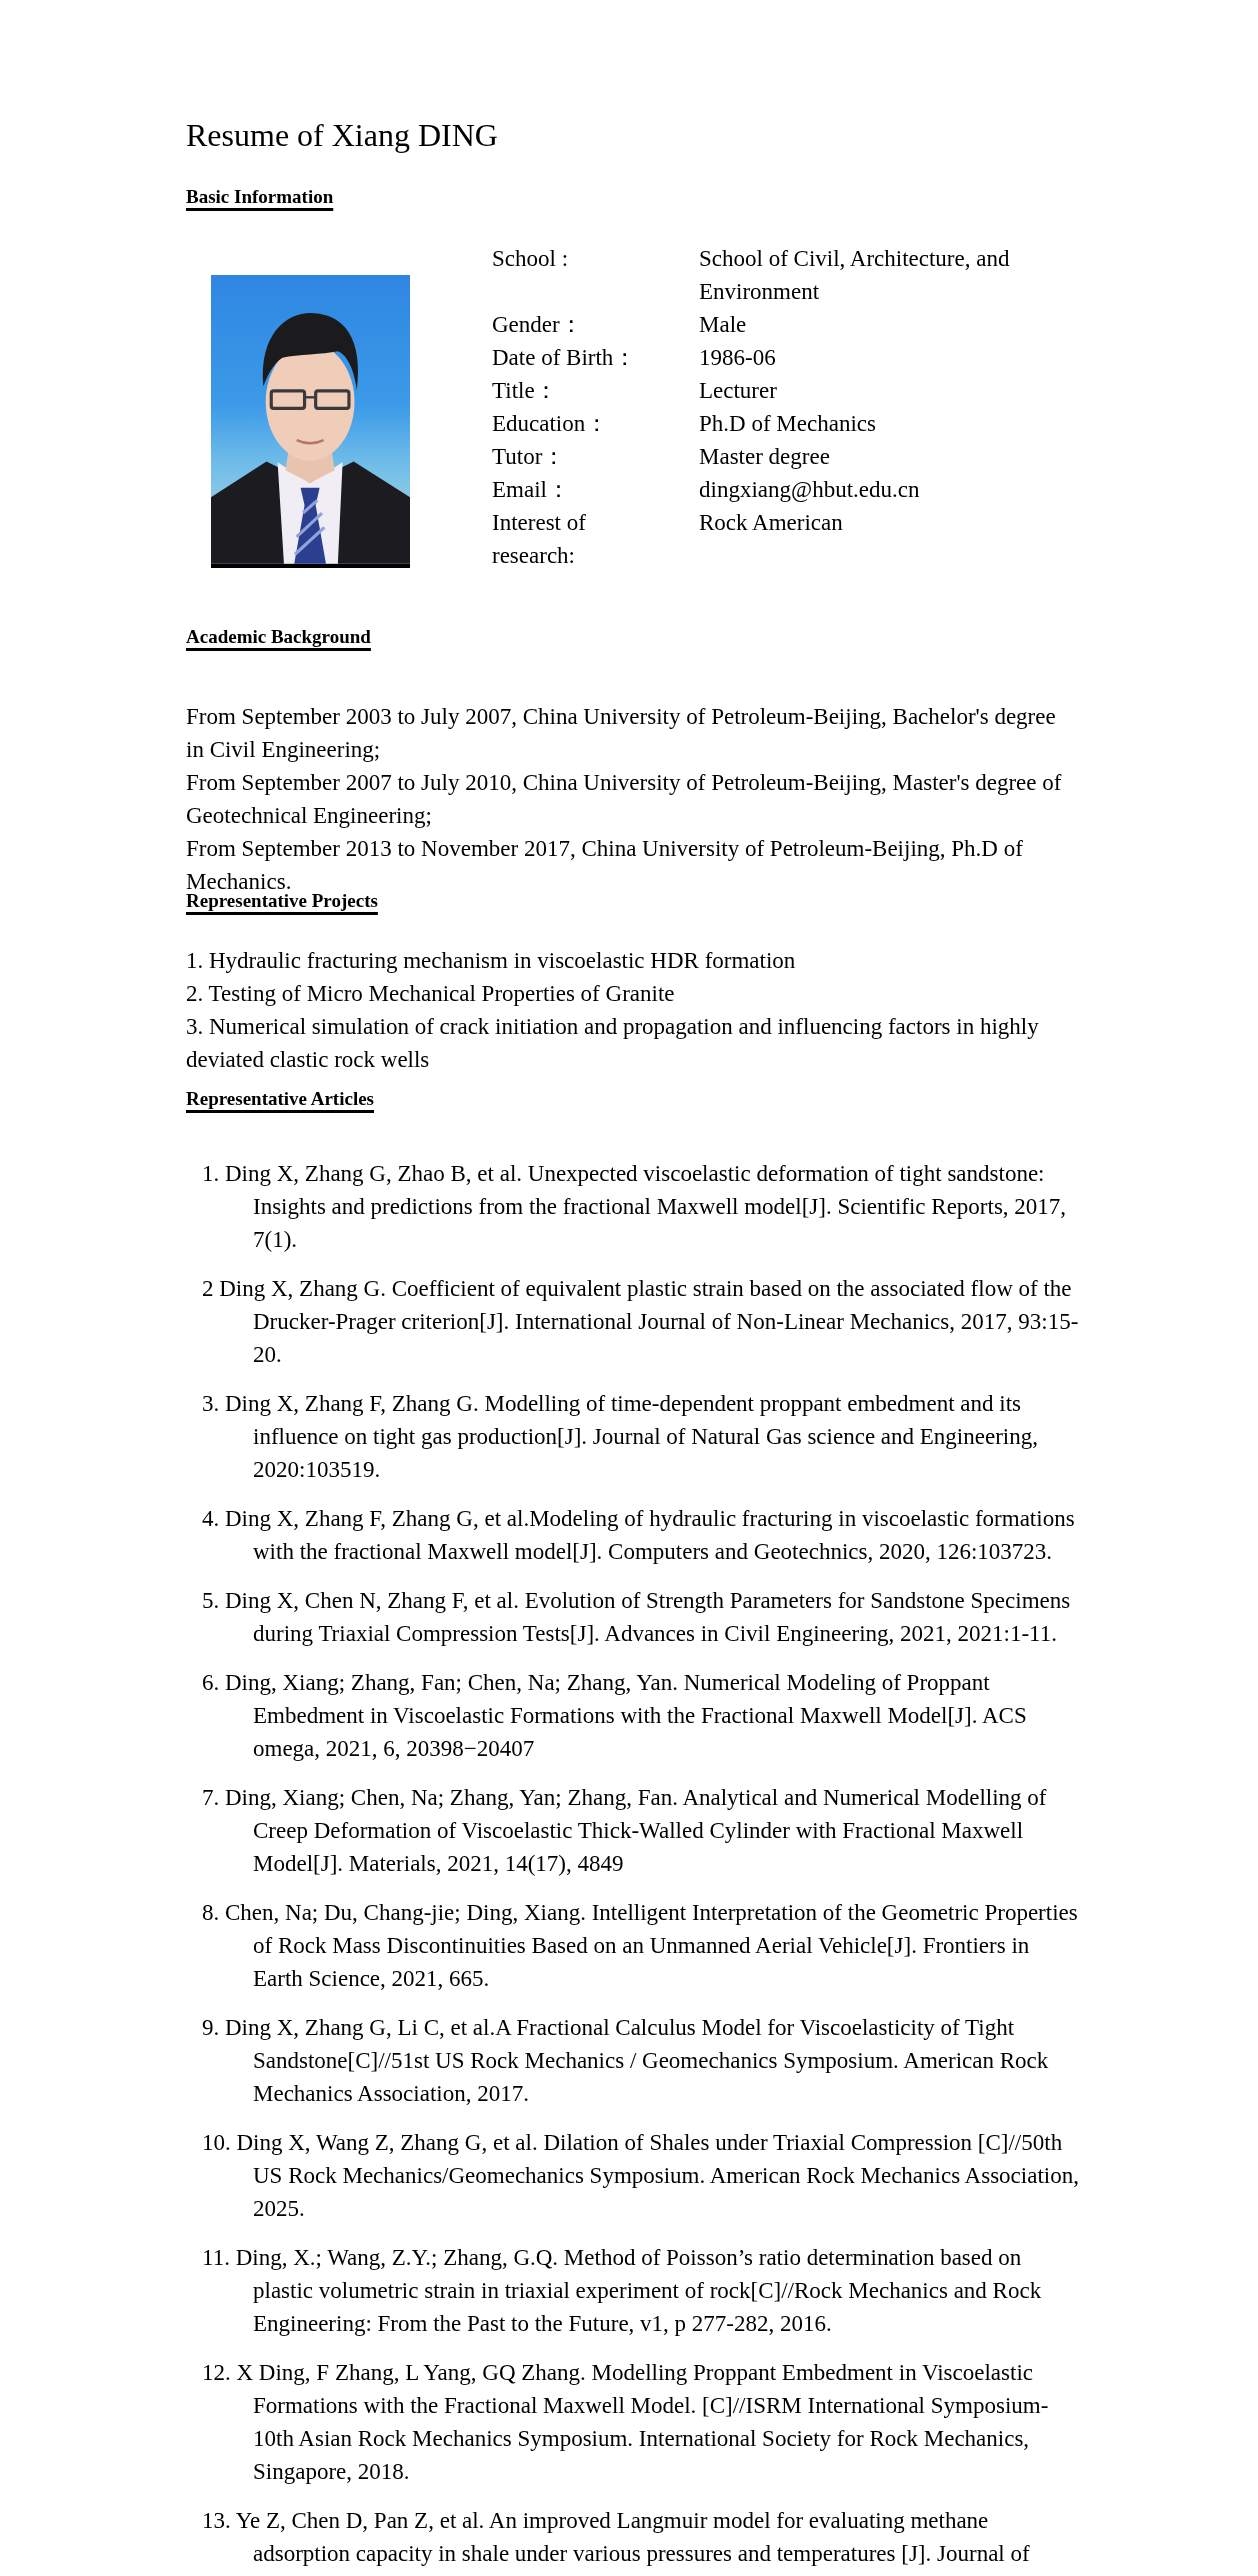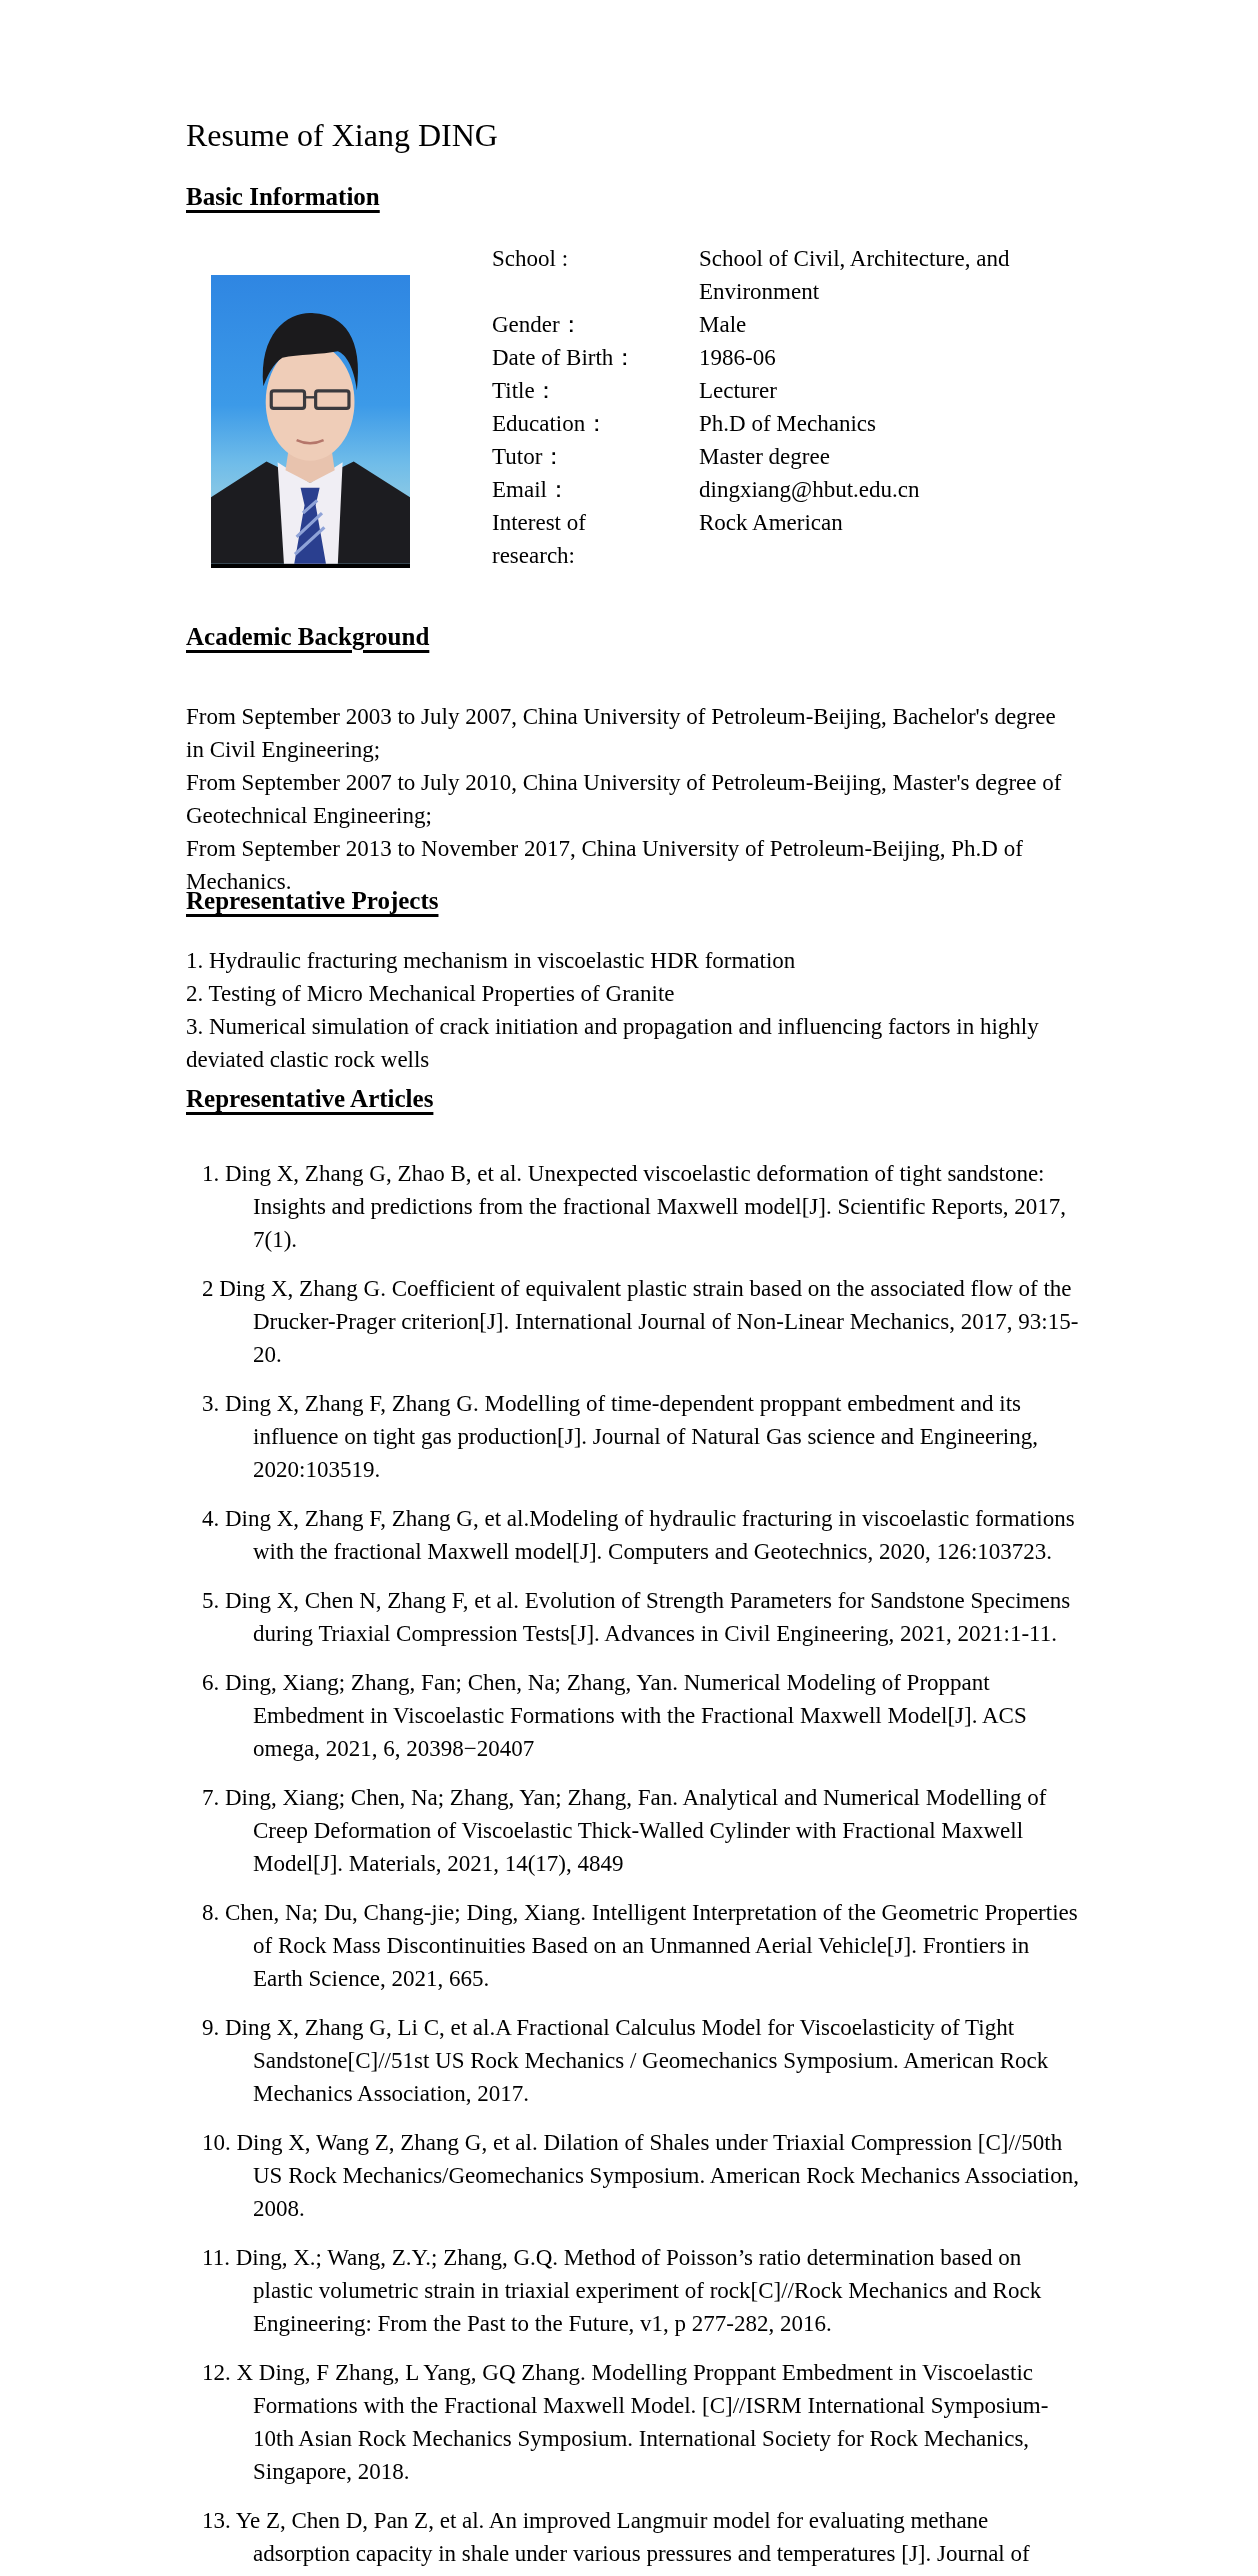--- a/index.html
+++ b/index.html
@@ -23,21 +23,21 @@
     width: 954px;
     text-align: left;
     font-size: 32px;
     line-height: 44px;
     font-weight: normal;
     margin: 0;
   }
   .section-heading {
     position: absolute;
     left: 0;
-    font-size: 25px;
+    font-size: 19px;
     font-weight: bold;
     line-height: 35px;
     margin: 0;
     text-decoration: underline;
     text-decoration-thickness: 3.2px;
     text-underline-offset: 4.8px;
     white-space: nowrap;
   }
   .body-text {
     font-size: 23px;
@@ -175,20 +175,20 @@
   <div class="articles body-text">
     <p class="article">1. Ding X, Zhang G, Zhao B, et al. Unexpected viscoelastic deformation of tight sandstone: Insights and predictions from the fractional Maxwell model[J]. Scientific Reports, 2017, 7(1).</p>
     <p class="article">2 Ding X, Zhang G. Coefficient of equivalent plastic strain based on the associated flow of the Drucker-Prager criterion[J]. International Journal of Non-Linear Mechanics, 2017, 93:15-20.</p>
     <p class="article">3. Ding X, Zhang F, Zhang G. Modelling of time-dependent proppant embedment and its influence on tight gas production[J]. Journal of Natural Gas science and Engineering, 2020:103519.</p>
     <p class="article">4. Ding X, Zhang F, Zhang G, et al.Modeling of hydraulic fracturing in viscoelastic formations with the fractional Maxwell model[J]. Computers and Geotechnics, 2020, 126:103723.</p>
     <p class="article">5. Ding X, Chen N, Zhang F, et al. Evolution of Strength Parameters for Sandstone Specimens during Triaxial Compression Tests[J]. Advances in Civil Engineering, 2021, 2021:1-11.</p>
     <p class="article">6. Ding, Xiang; Zhang, Fan; Chen, Na; Zhang, Yan. Numerical Modeling of Proppant Embedment in Viscoelastic Formations with the Fractional Maxwell Model[J]. ACS omega, 2021, 6, 20398−20407</p>
     <p class="article">7. Ding, Xiang; Chen, Na; Zhang, Yan; Zhang, Fan. Analytical and Numerical Modelling of Creep Deformation of Viscoelastic Thick-Walled Cylinder with Fractional Maxwell Model[J]. Materials, 2021, 14(17), 4849</p>
     <p class="article">8. Chen, Na; Du, Chang-jie; Ding, Xiang. Intelligent Interpretation of the Geometric Properties of Rock Mass Discontinuities Based on an Unmanned Aerial Vehicle[J]. Frontiers in Earth Science, 2021, 665.</p>
     <p class="article">9. Ding X, Zhang G, Li C, et al.A Fractional Calculus Model for Viscoelasticity of Tight Sandstone[C]//51st US Rock Mechanics / Geomechanics Symposium. American Rock Mechanics Association, 2017.</p>
-    <p class="article">10. Ding X, Wang Z, Zhang G, et al. Dilation of Shales under Triaxial Compression [C]//50th US Rock Mechanics/Geomechanics Symposium. American Rock Mechanics Association, 2008.</p>
+    <p class="article">10. Ding X, Wang Z, Zhang G, et al. Dilation of Shales under Triaxial Compression [C]//50th US Rock Mechanics/Geomechanics Symposium. American Rock Mechanics Association, 2025.</p>
     <p class="article">11. Ding, X.; Wang, Z.Y.; Zhang, G.Q. Method of Poisson’s ratio determination based on plastic volumetric strain in triaxial experiment of rock[C]//Rock Mechanics and Rock Engineering: From the Past to the Future, v1, p 277-282, 2016.</p>
     <p class="article">12. X Ding, F Zhang, L Yang, GQ Zhang. Modelling Proppant Embedment in Viscoelastic Formations with the Fractional Maxwell Model. [C]//ISRM International Symposium-10th Asian Rock Mechanics Symposium. International Society for Rock Mechanics, Singapore, 2018.</p>
     <p class="article">13. Ye Z, Chen D, Pan Z, et al. An improved Langmuir model for evaluating methane adsorption capacity in shale under various pressures and temperatures [J]. Journal of Natural Gas Science and Engineering, 2016, 31: 658-680.</p>
   </div>
 
 </div>
 
 
 </body></html>

